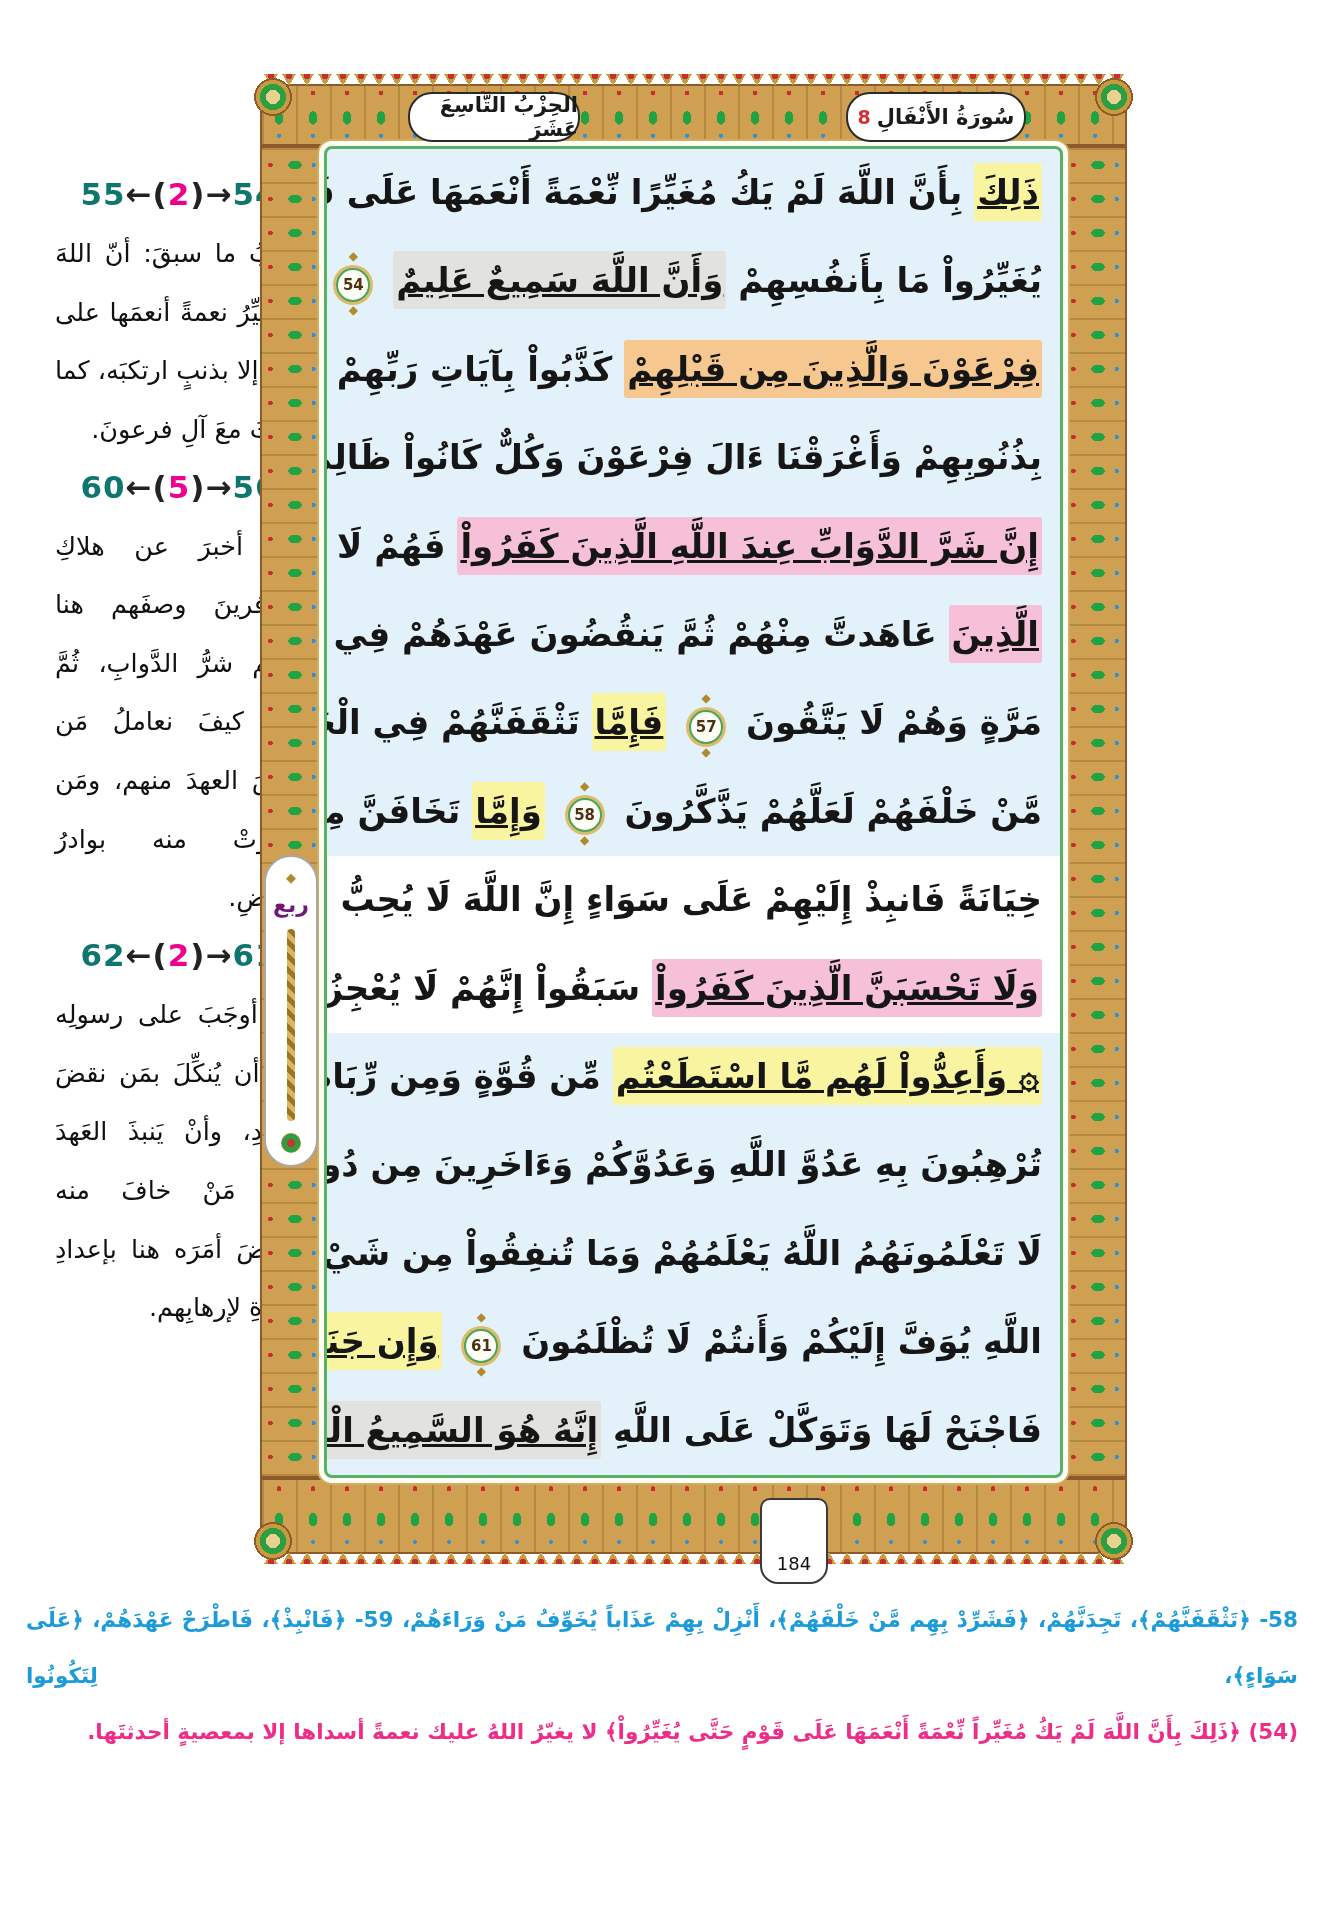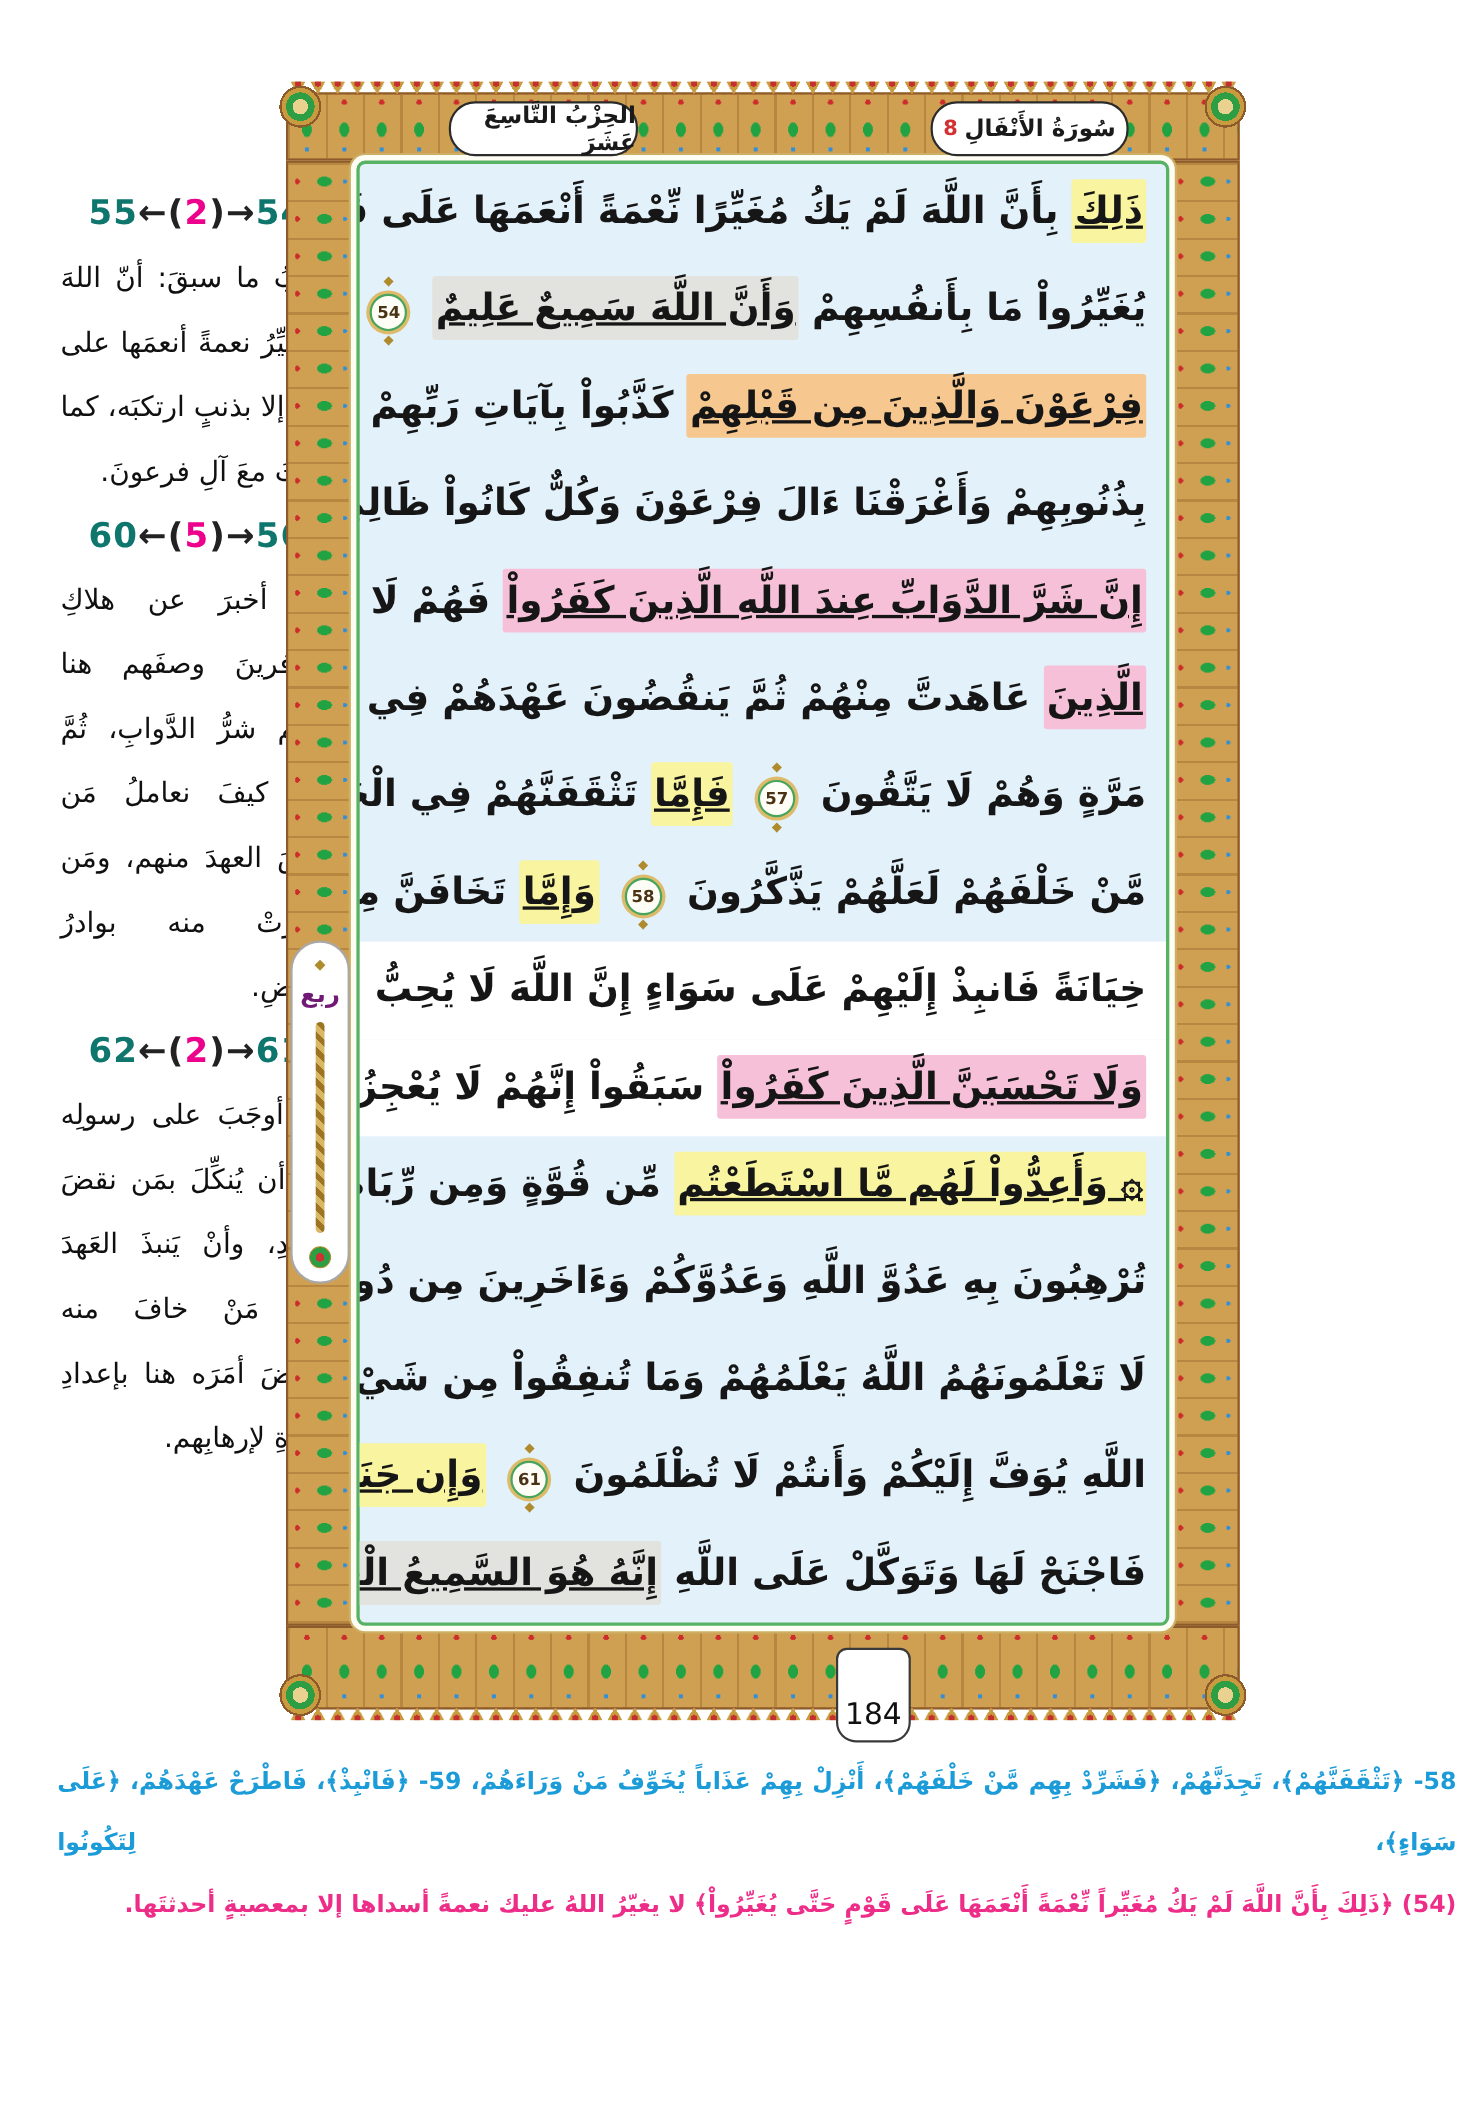--- a/index.html
+++ b/index.html
@@ -76,32 +76,32 @@
   .rub-label{font-size:22px;font-weight:bold;color:#701a75;}
   .rub-rope{width:8px;flex:1;margin:4px 0;border-radius:4px;
      background:repeating-linear-gradient(45deg,#d8b765 0 5px,#9c7422 5px 10px);}
   .rub-flower{width:20px;height:20px;border-radius:50%;
      background:radial-gradient(circle,#cd3333 0 4px,#2e9e44 4px 9px,#b08b2e 9px 10px);}
 
   
   .pagenum{position:absolute;left:760px;top:1498px;width:68px;height:86px;background:#fff;
      border:2px solid #3a3a3a;border-radius:10px 10px 18px 18px;z-index:5;
      display:flex;align-items:flex-end;justify-content:center;padding-bottom:8px;box-sizing:border-box;
-     font-size:27px;color:#111;}
+     font-size:18px;color:#111;}
 
   
   .sidebar{position:absolute;left:55px;top:166px;width:248px;direction:rtl;color:#101010;}
   .sb-head{direction:ltr;text-align:center;font-size:31px;font-weight:bold;margin:10px 0 12px;letter-spacing:1px;}
   .sb-head .cyn{color:#0f766e;}
   .sb-head .mag{color:#ec008c;}
   .sb-head .drk{color:#222;font-weight:bold;}
   .sb-par{font-size:25.5px;line-height:2.3;text-align:justify;margin-bottom:6px;}
 
   
-  .footnotes{position:absolute;left:52px;top:1592px;width:1272px;direction:rtl;font-weight:bold;}
+  .footnotes{position:absolute;left:26px;top:1592px;width:1272px;direction:rtl;font-weight:bold;}
   .fn-line{font-size:21.5px;line-height:56px;}
   .fn-blue{color:#1b9bd7;}
   .fn-b1{text-align:justify;text-align-last:justify;}
   .fn-b2{text-align:left;}
   .fn-pink{color:#ed2d88;text-align:right;}
 </style>
 </head>
 <body>
 
 <div class="page">

